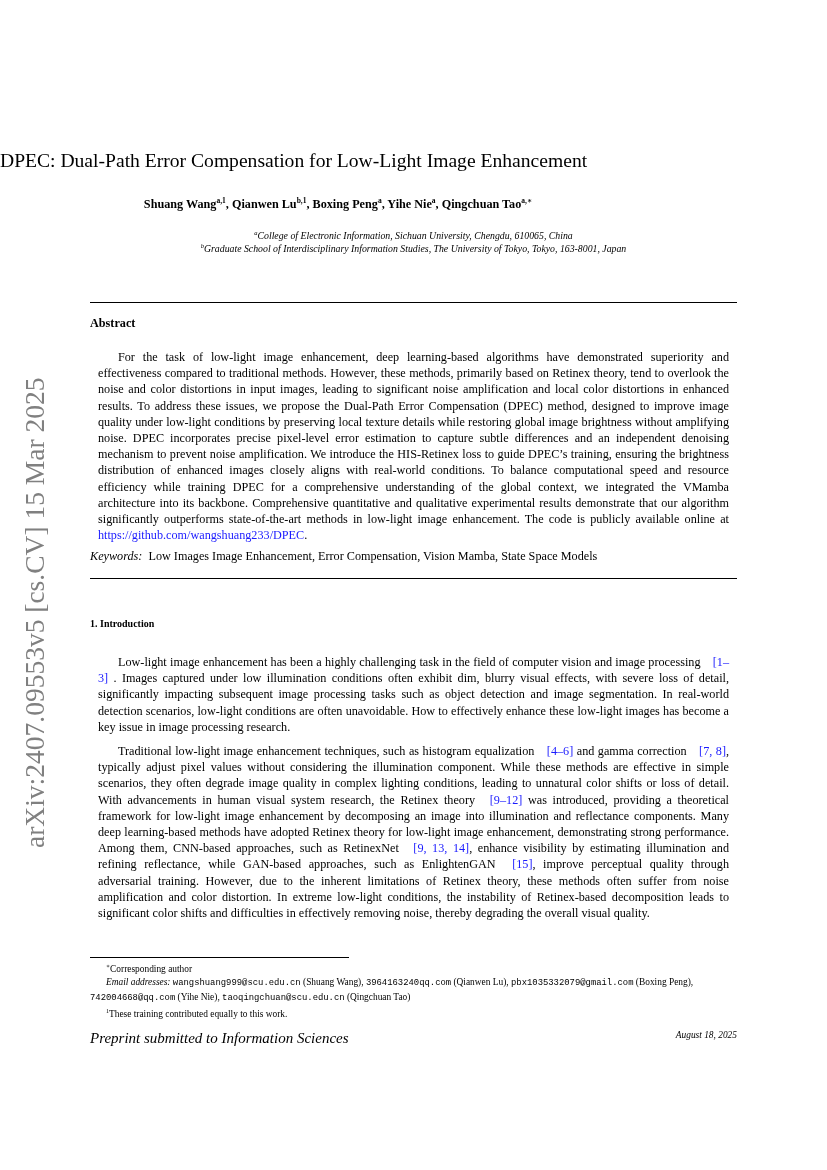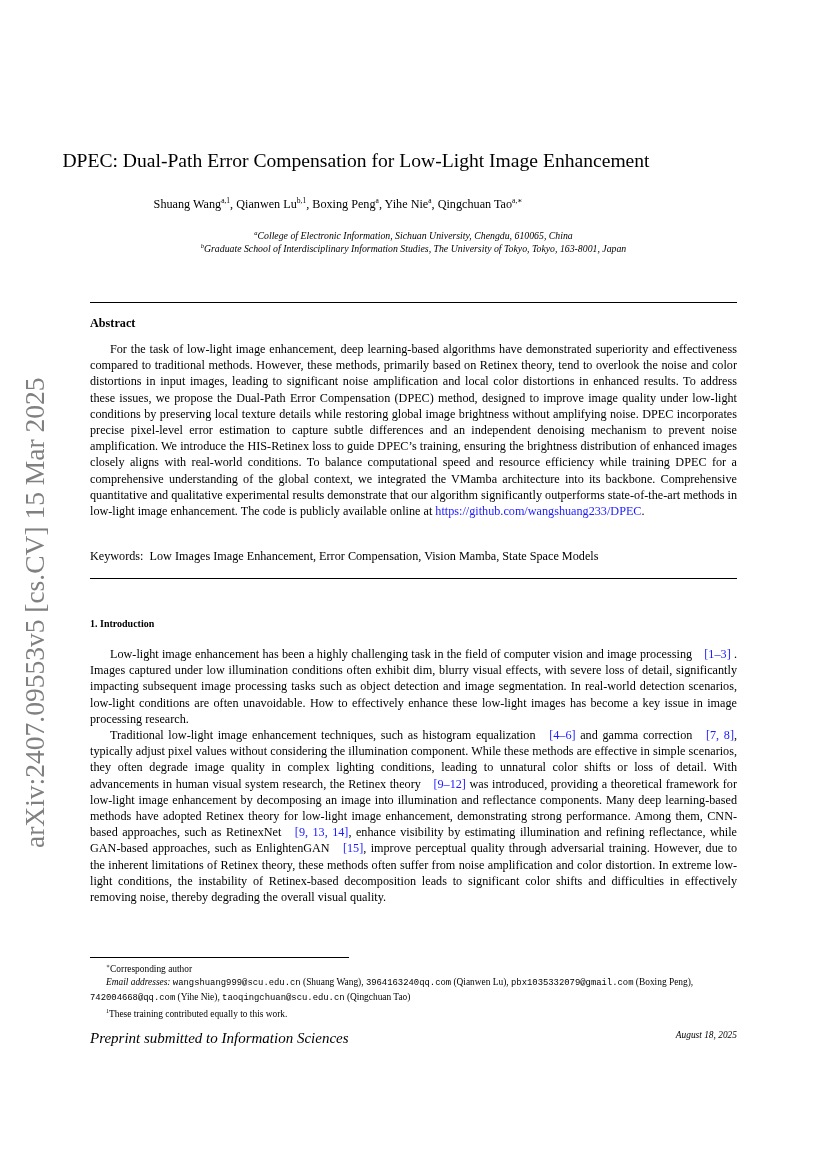--- a/index.html
+++ b/index.html
@@ -1,31 +1,31 @@
 <!DOCTYPE html>
 <html><head>
 <meta charset="utf-8">
 <style>
   html, body { margin:0; padding:0; background:#ffffff; }
   body { width:827px; height:1170px; position:relative; overflow:hidden;
          font-family:"Liberation Serif","DejaVu Serif",serif; color:#000; }
   .abs { position:absolute; }
-  .title { left:0; width:712px; top:150px; text-align:center; font-size:19.6px; }
-  .authors { left:0; width:676px; top:196px; text-align:center; font-size:12.2px; }
+  .title { left:0; width:712px; top:150px; text-align:left; font-size:19.6px; }
+  .authors { left:0; width:676px; top:196px; text-align:center; font-size:12.2px;font-weight:bold; }
   .authors sup { font-size:7.5px; }
   .affil { left:0; width:827px; text-align:center; font-size:9.8px; font-style:italic; line-height:13px; }
   .affil sup { font-size:6.5px; }
   .rule { left:90px; width:647px; height:1px; background:#000; }
   .h-abs { left:90px; top:316px; font-weight:bold; font-size:12.2px; }
   .para { left:90px; width:647px; font-size:12.2px; line-height:16.2px; text-align:justify; }
-  .para p { margin:0; text-indent:20px; }
+  .para p { margin:8px; text-indent:20px; }
   .link { color:#1a1aff; }
   .cite { color:#1a1aff;padding-left:9px; }
   .keywords { left:90px; top:549px; font-size:12.2px; }
-  .keywords .kl { }
+  .keywords .kl { font-style:italic; }
   .h-intro { left:90px; top:618px; font-weight:bold; font-size:10px; }
   .fn-rule { left:90px; top:957px; width:259px; height:1px; background:#000; }
   .footnotes { left:90px; top:960px; width:647px; font-size:9.4px; line-height:13.2px; }
   .footnotes p { margin:0; }
   .footnotes .ind { text-indent:16px; }
   .mono { font-family:"Liberation Mono","DejaVu Sans Mono",monospace; font-size:8.9px; }
   .footnotes sup { font-size:6px; }
   .footer-left { left:90px; top:1030px; font-size:15px; font-style:italic; }
   .footer-right { right:90px; top:1030px; font-size:9.4px; font-style:italic; }
   .arxiv-wrap { left:18px; top:358px; width:34px; height:490px; }

